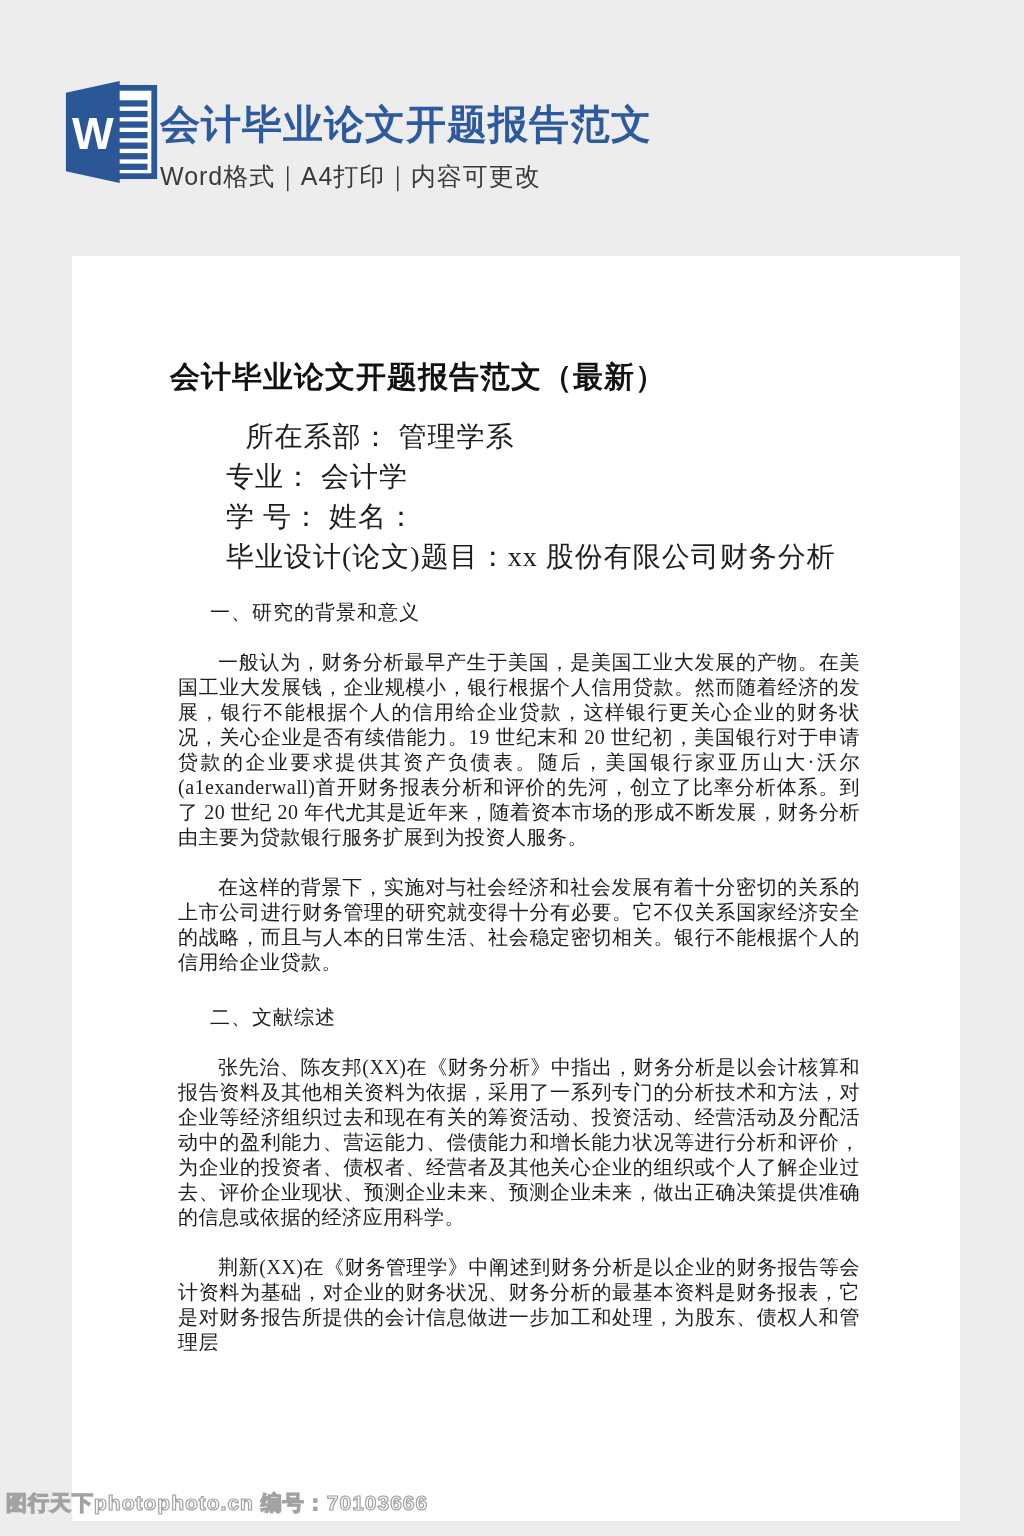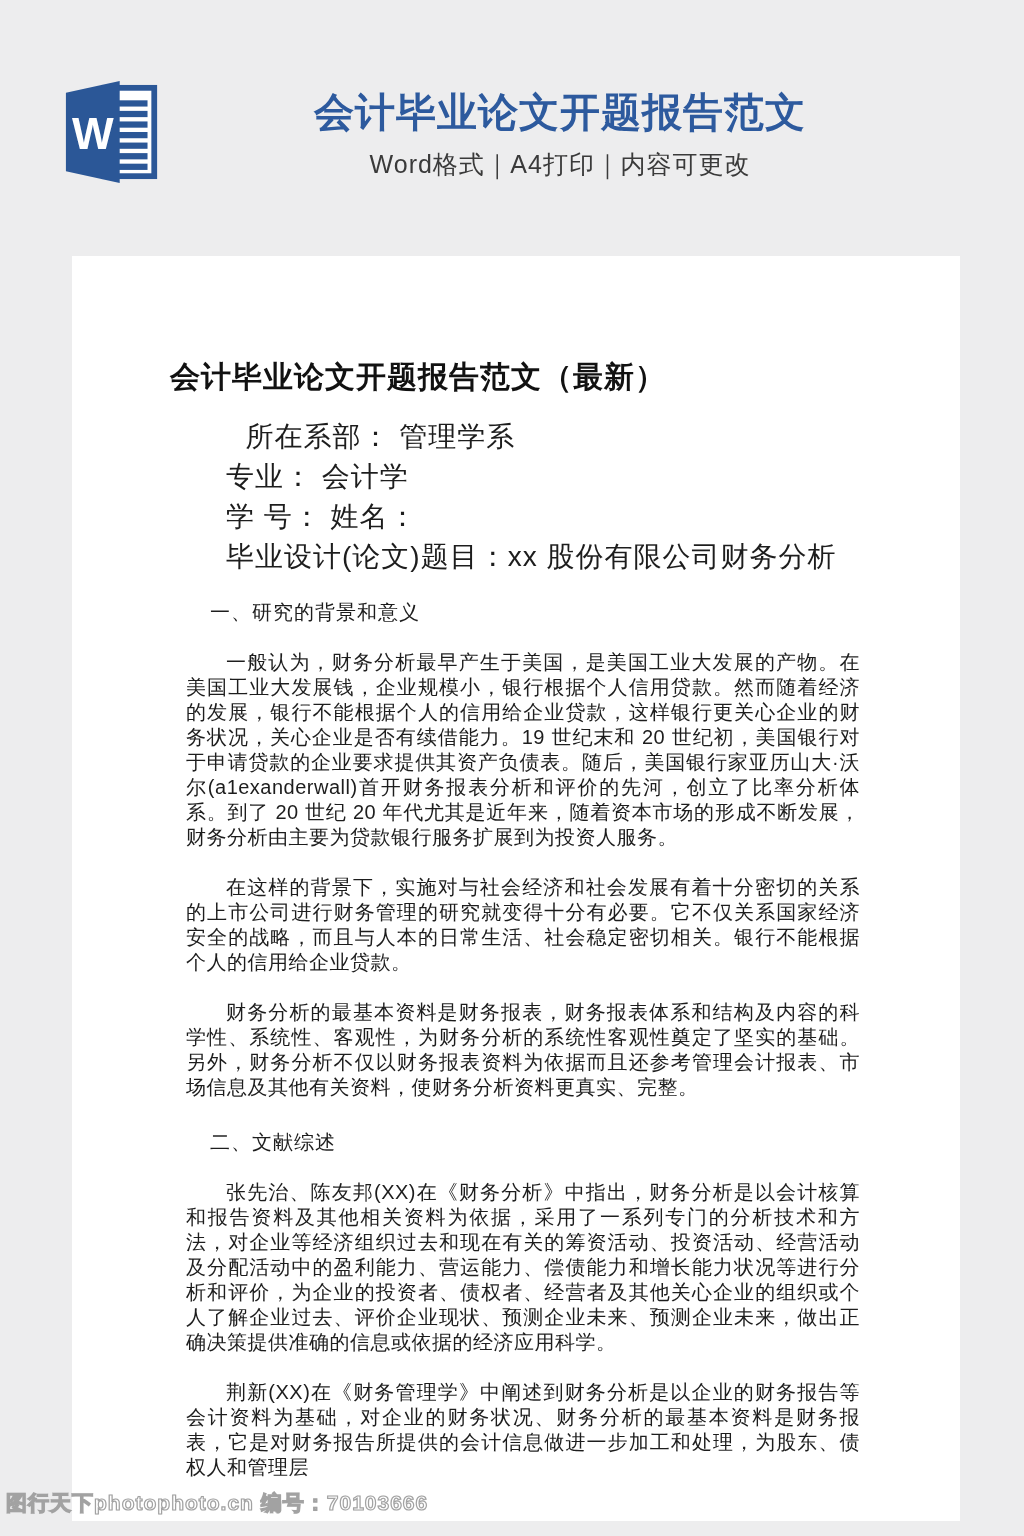--- a/index.html
+++ b/index.html
@@ -8,58 +8,57 @@
     background: #ededee;
     position: relative;
     overflow: hidden;
     font-family: "Liberation Sans", "DejaVu Sans", sans-serif;
   }
 
   
   .header { position: absolute; top: 0; left: 0; width: 1024px; height: 256px; }
   .word-icon { position: absolute; left: 64px; top: 78px; width: 96px; height: 108px; }
   .header-text {
-    position: absolute; left: 160px; right: 64px; top: 88px;
-    text-align: center;
+    position: absolute; left: 160px; right: 64px; top: 100px;
   }
   .header-title {
     font-size: 40px; font-weight: bold; color: #2d5a9e;
     letter-spacing: 1px; line-height: 48px;
   }
   .header-subtitle {
     margin-top: 12px; font-size: 25px; color: #3a3a3a;
     font-weight: 500; letter-spacing: 1px;
   }
 
   
   .page {
     position: absolute; left: 72px; top: 256px;
     width: 888px; height: 1265px;
     background: #ffffff;
     box-sizing: border-box;
     padding: 104px 100px 0 98px;
     overflow: hidden;
     color: #1d1d1d;
-    font-family: Liberation Sans, sans-serif;
+    font-family: Liberation Serif, serif;
   }
   .doc-title {
     margin: 0; font-size: 30px; font-weight: bold;
     letter-spacing: 1px; line-height: 34px; color: #111;
   }
   .info-line {
     margin: 14px 0 0 0; font-size: 28px; line-height: 26px;
     text-indent: 2em; letter-spacing: 1px;
   }
   .info-line.first { margin-top: 30px; text-indent: 2.7em; }
   .section-heading {
     margin: 30px 0 0 0; font-size: 20px; line-height: 25px;
     text-indent: 2em; letter-spacing: 1px;
   }
   .para {
-    margin: 25px 0 0 16px; font-size: 20px; line-height: 25px;
+    margin: 25px 0 0 8px; font-size: 20px; line-height: 25px;
     text-indent: 2em; text-align: justify; letter-spacing: 0.5px;
   }
 
   
   .watermark {
     position: absolute; left: 6px; top: 1489px;
     font-size: 21px; font-weight: bold; letter-spacing: 1px;
     color: #ffffff;
     -webkit-text-stroke: 1.2px #a2a2a2;
     text-shadow: 0 0 1px #b5b5b5;
@@ -92,20 +91,19 @@
   <h1 class="doc-title">会计毕业论文开题报告范文（最新）</h1>
 
   <p class="info-line first">所在系部： 管理学系</p>
   <p class="info-line">专业： 会计学</p>
   <p class="info-line">学 号： 姓名：</p>
   <p class="info-line">毕业设计(论文)题目：xx 股份有限公司财务分析</p>
 
   <p class="section-heading">一、研究的背景和意义</p>
   <p class="para">一般认为，财务分析最早产生于美国，是美国工业大发展的产物。在美国工业大发展钱，企业规模小，银行根据个人信用贷款。然而随着经济的发展，银行不能根据个人的信用给企业贷款，这样银行更关心企业的财务状况，关心企业是否有续借能力。19 世纪末和 20 世纪初，美国银行对于申请贷款的企业要求提供其资产负债表。随后，美国银行家亚历山大·沃尔(a1exanderwall)首开财务报表分析和评价的先河，创立了比率分析体系。到了 20 世纪 20 年代尤其是近年来，随着资本市场的形成不断发展，财务分析由主要为贷款银行服务扩展到为投资人服务。</p>
   <p class="para">在这样的背景下，实施对与社会经济和社会发展有着十分密切的关系的上市公司进行财务管理的研究就变得十分有必要。它不仅关系国家经济安全的战略，而且与人本的日常生活、社会稳定密切相关。银行不能根据个人的信用给企业贷款。</p>
-  <p class="para">财务分析的最基本资料是财务报表，财务报表体系和结构及内容的科学性、系统性、客观性，为财务分析的系统性客观性奠定了坚实的基础。另外，财务分析不仅以财务报表资料为依据而且还参考管理会计报表、市场信息及其他有关资料，使财务分析资料更真实、完整。</p>
 
   <p class="section-heading">二、文献综述</p>
   <p class="para">张先治、陈友邦(XX)在《财务分析》中指出，财务分析是以会计核算和报告资料及其他相关资料为依据，采用了一系列专门的分析技术和方法，对企业等经济组织过去和现在有关的筹资活动、投资活动、经营活动及分配活动中的盈利能力、营运能力、偿债能力和增长能力状况等进行分析和评价，为企业的投资者、债权者、经营者及其他关心企业的组织或个人了解企业过去、评价企业现状、预测企业未来、预测企业未来，做出正确决策提供准确的信息或依据的经济应用科学。</p>
   <p class="para">荆新(XX)在《财务管理学》中阐述到财务分析是以企业的财务报告等会计资料为基础，对企业的财务状况、财务分析的最基本资料是财务报表，它是对财务报告所提供的会计信息做进一步加工和处理，为股东、债权人和管理层</p>
 </div>
 
 <div class="watermark">图行天下photophoto.cn 编号：70103666</div>
 
 </body></html>

